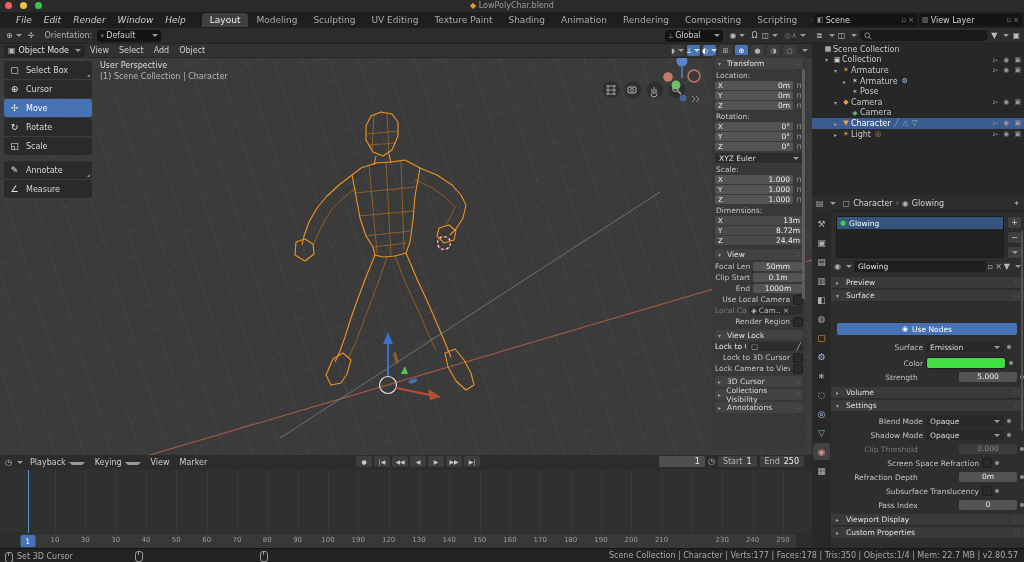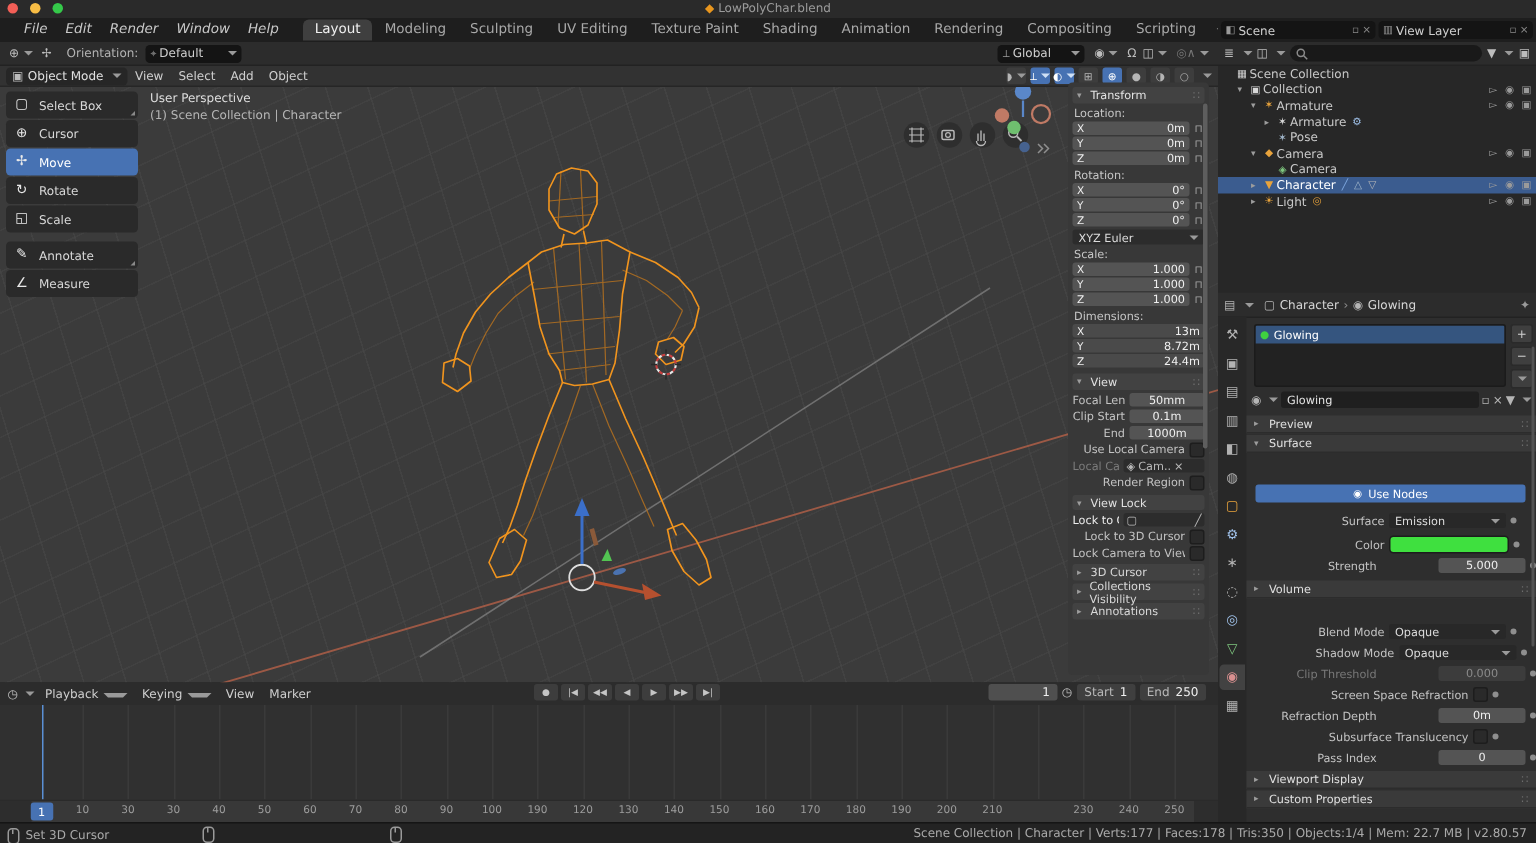--- a/index.html
+++ b/index.html
@@ -731,30 +731,35 @@
             <span>5.000</span>
           </span>
         <span class="adot"></span>
       </div>
 
       <div class="p-h" style="top:176px">
         <span class="caret">▸</span>
           <span>Volume</span>
           <span class="grip">∷</span>
       </div>
+      <div class="p-h" style="top:189px">
+        <span class="caret">▾</span>
+          <span>Settings</span>
+          <span class="grip">∷</span>
+      </div>
       <div id="settings-body">
           <div class="prow" style="top: 204px;">
             <span class="plabel">Blend Mode</span>
             <span class="pdd">
               <span>Opaque</span>
               <span class="vtri"></span>
             </span>
             <span class="adot"></span>
           </div>
-          <div class="prow" style="top: 218px; justify-content: center;">
+          <div class="prow" style="top: 218px;">
             <span class="plabel">Shadow Mode</span>
             <span class="pdd">
               <span>Opaque</span>
               <span class="vtri"></span>
             </span>
             <span class="adot"></span>
           </div>
           <div class="prow" style="top: 232px;">
             <span class="plabel dim">Clip Threshold</span>
             <span class="pfield dim">0.000</span>

